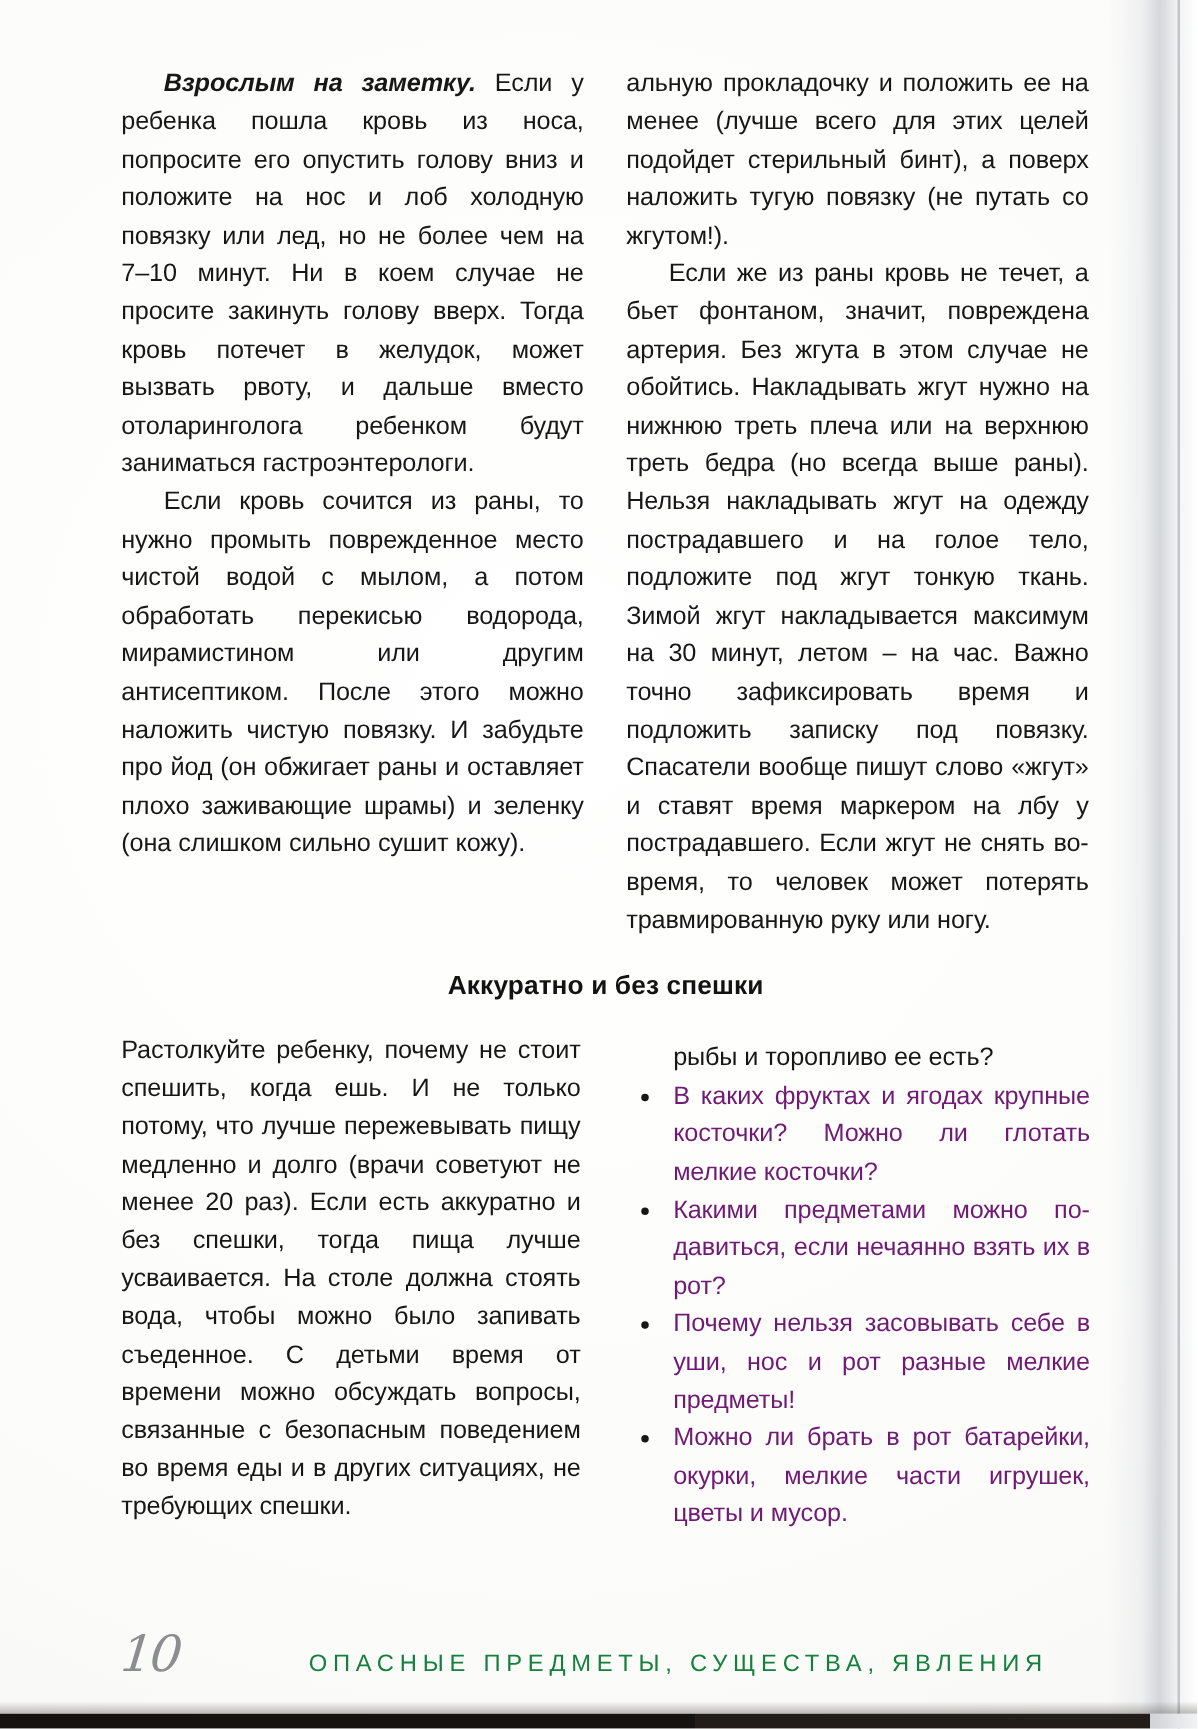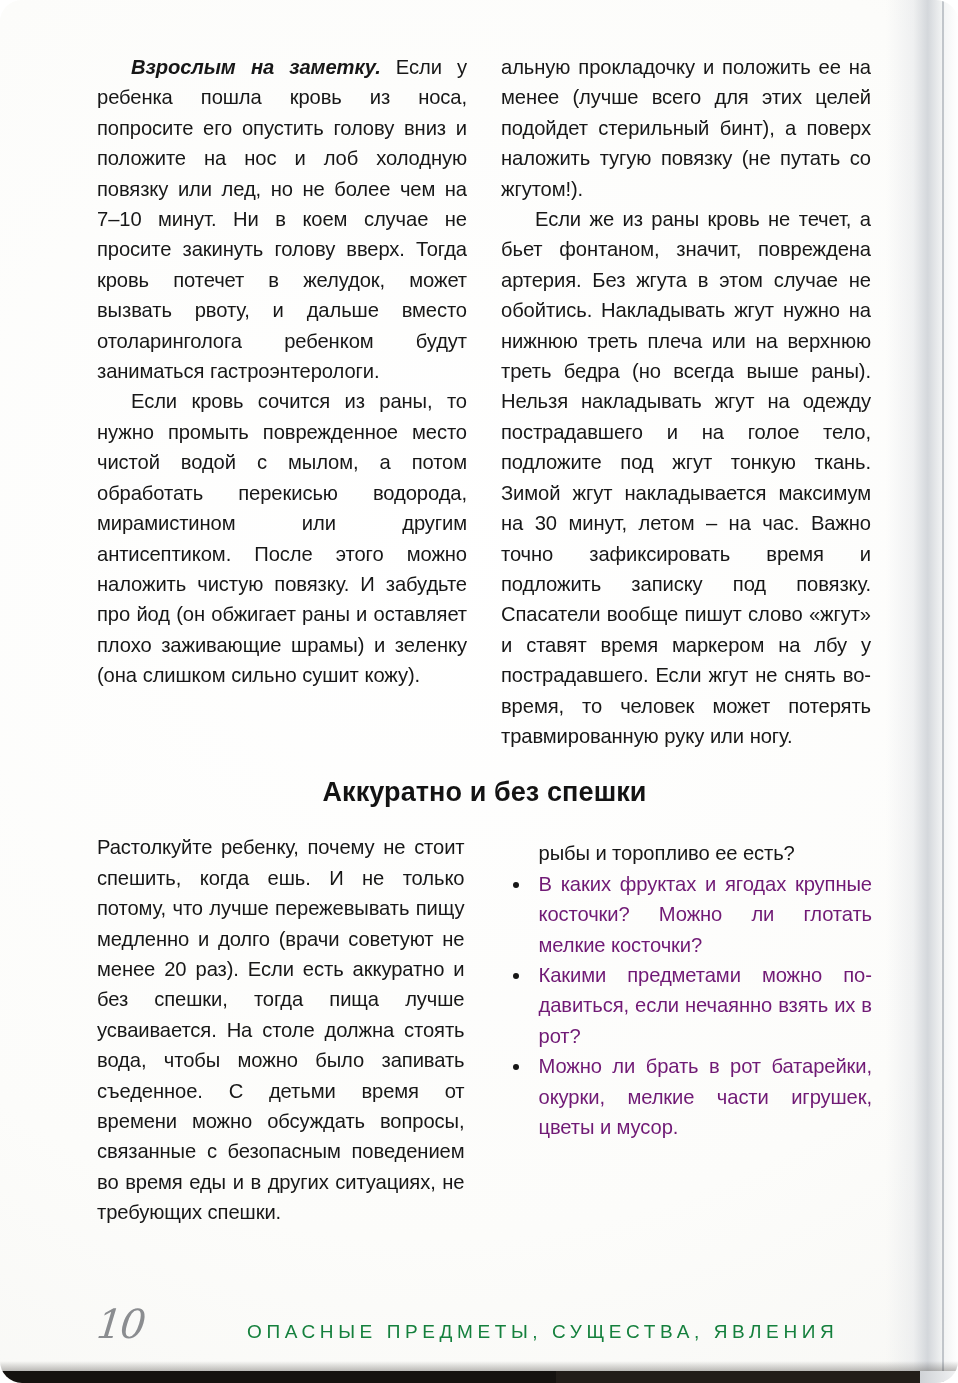--- a/index.html
+++ b/index.html
@@ -12,21 +12,20 @@
     font-family: "Liberation Sans", sans-serif;
   }
 
   
   .scan {
     position: relative;
     width: 958px;
     height: 1383px;
     background: #fdfdfb;
     overflow: hidden;
-    border-radius: 22px;
   }
 
   
   .paper-tone {
     position: absolute;
     inset: 0;
     background:
       radial-gradient(120% 80% at 45% 40%, #ffffff 0%, #fcfcfa 62%, #f6f6f3 100%);
     pointer-events: none;
   }
@@ -109,21 +108,21 @@
 
   .lead {
     font-weight: bold;
     font-style: italic;
   }
 
   
   .section-head {
     margin: 26px 0 24px 0;
     text-align: center;
-    font-size: 27px;
+    font-size: 21px;
     font-weight: bold;
     color: #131313;
     letter-spacing: 0.1px;
   }
 
   
   .cols-lower {
     display: flex;
     gap: 40px;
     align-items: flex-start;
@@ -221,20 +220,21 @@
 
       <div class="col">
         <p class="body">Растолкуйте ребенку, почему не стоит спешить, когда ешь. И не толь­ко потому, что лучше пережевывать пищу медленно и долго (врачи со­ветуют не менее 20 раз). Если есть аккуратно и без спешки, тогда пища лучше усваивается. На столе должна стоять вода, чтобы можно было за­пивать съеденное. С детьми время от времени можно обсуждать во­просы, связанные с безопасным поведением во время еды и в других ситуациях, не требующих спешки.</p>
       </div>
 
       <div class="col">
         <div class="cont-line">рыбы и торопливо ее есть?</div>
         <ul class="qlist">
           <li>В каких фруктах и ягодах круп­ные косточки? Можно ли гло­тать мелкие косточки?</li>
           <li>Какими предметами можно по­давиться, если нечаянно взять их в рот?</li>
+          <li>Почему нельзя засовывать себе в уши, нос и рот разные мелкие предметы!</li>
           <li>Можно ли брать в рот батарей­ки, окурки, мелкие части игру­шек, цветы и мусор.</li>
         </ul>
       </div>
 
     </div>
 
   </div>
 
   <div class="footer">
     <div class="page-number">10</div>

